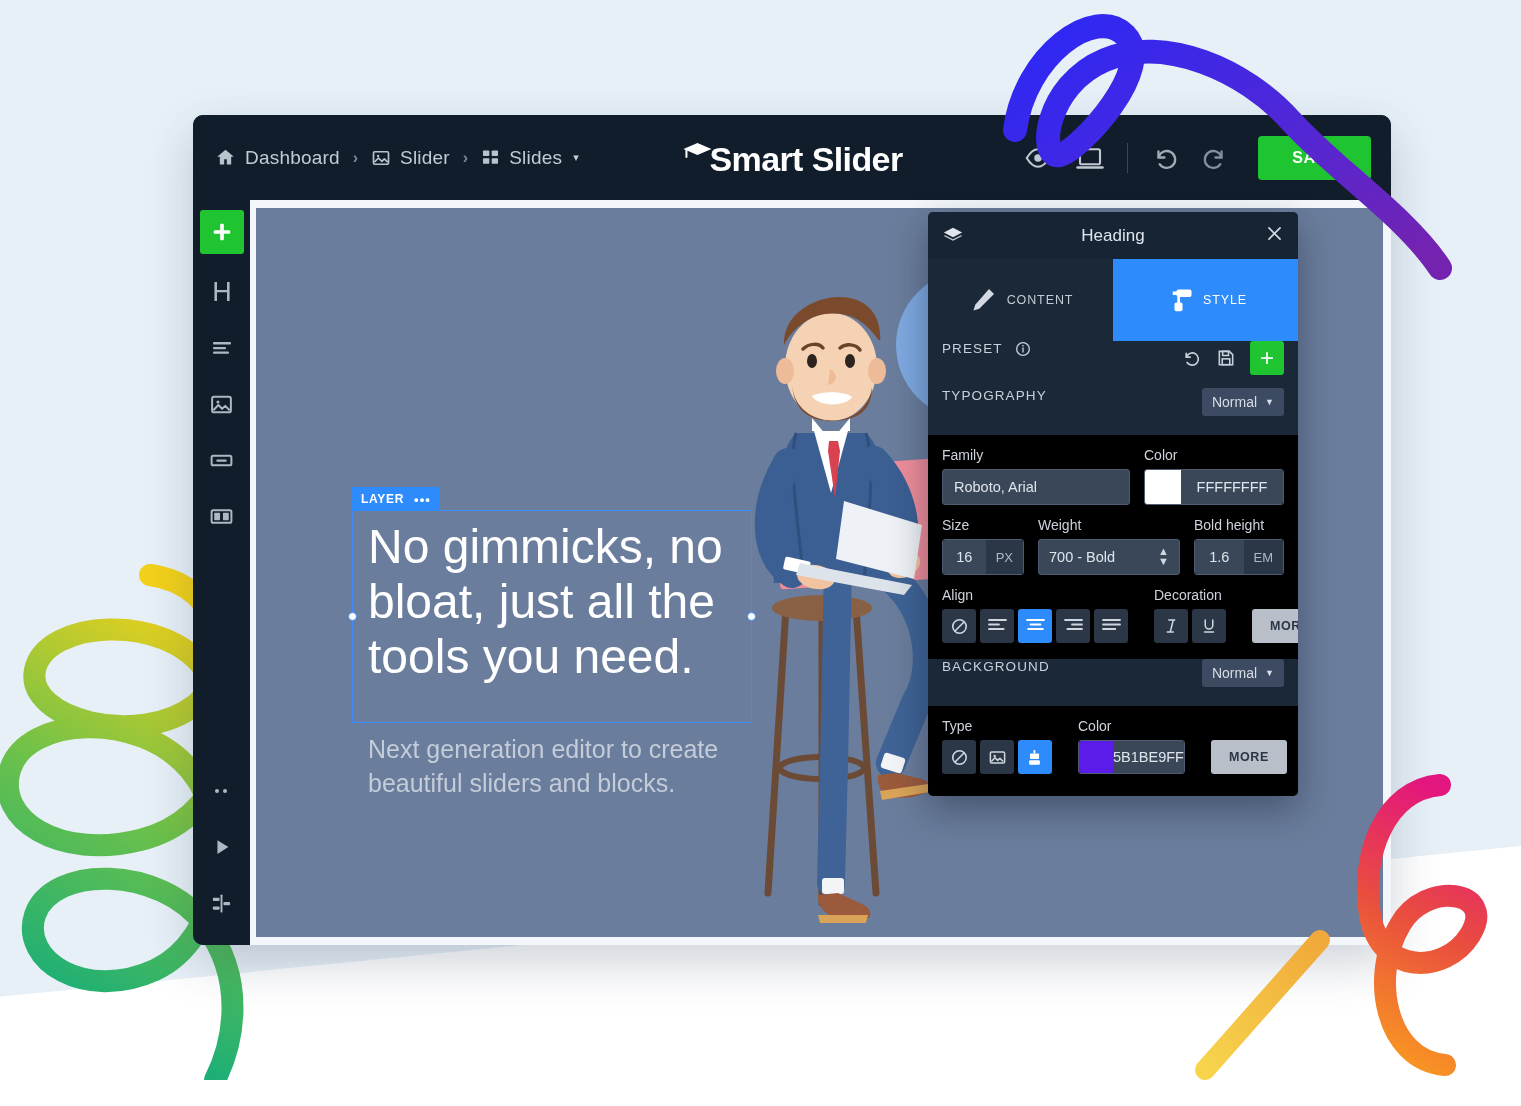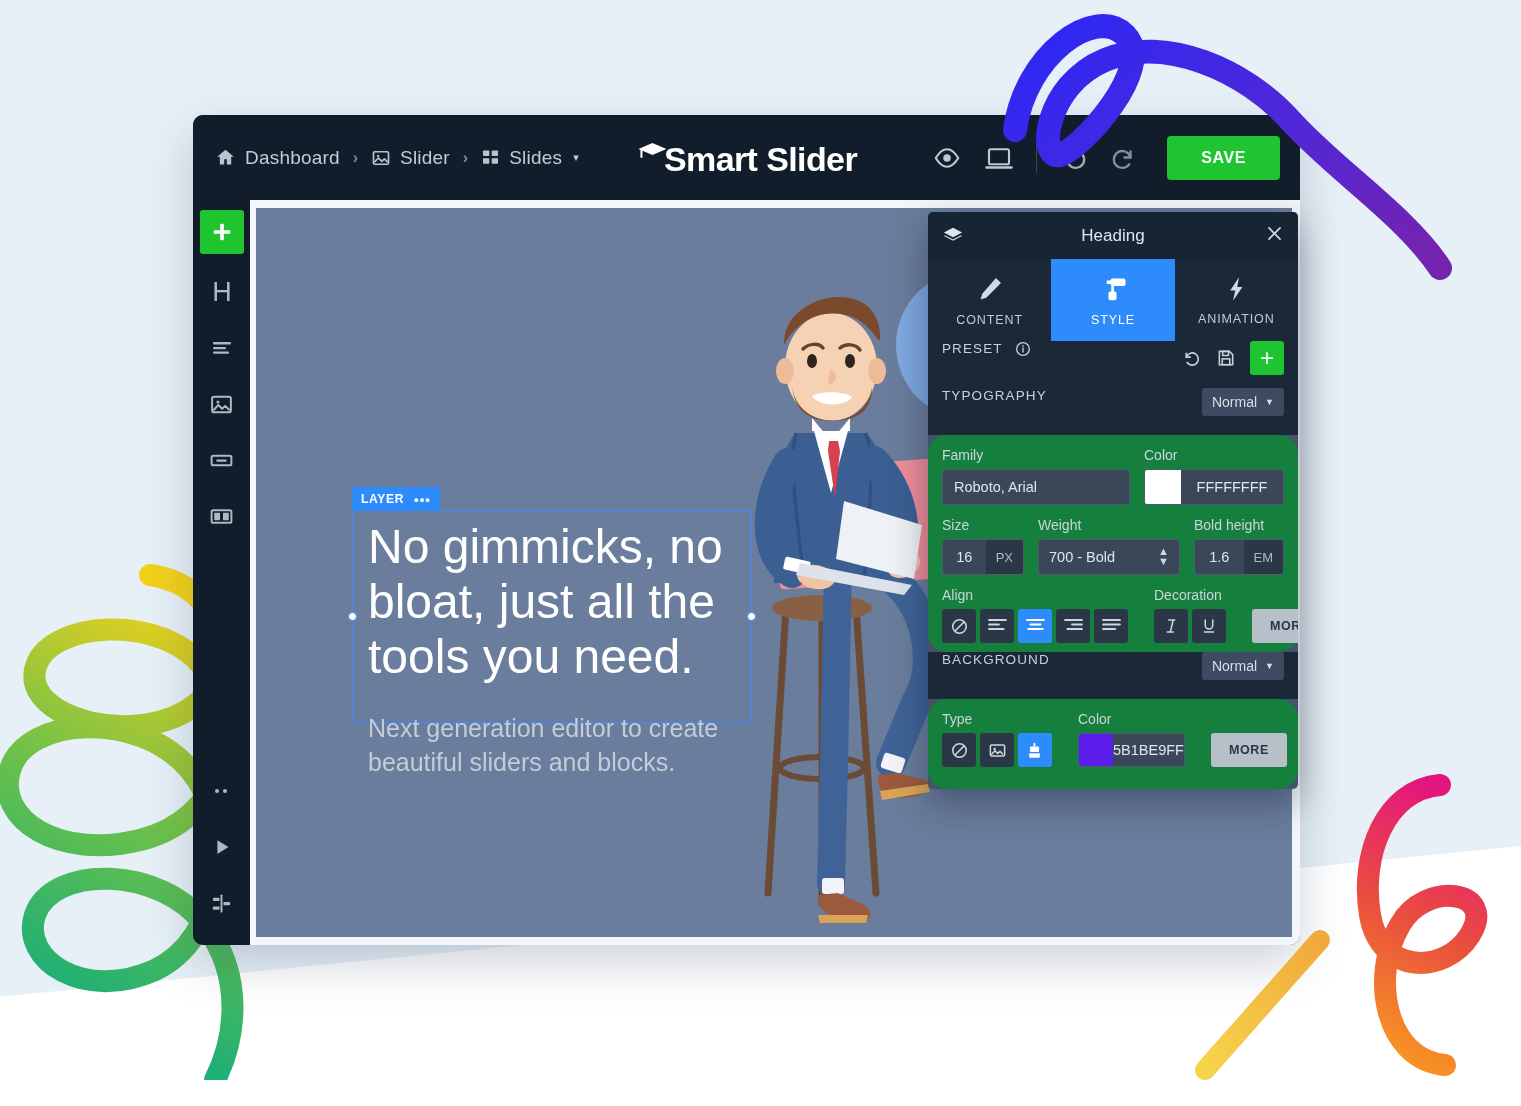--- a/index.html
+++ b/index.html
@@ -18,21 +18,21 @@
   .white-wedge {
     position: absolute; left: 0; bottom: 0; width: 1521px; height: 260px;
     background: #ffffff;
     clip-path: polygon(0 58%, 1521px 0, 1521px 100%, 0 100%);
   }
   .deco { position: absolute; pointer-events: none; }
 
   
   #window {
     position: absolute; left: 193px; top: 115px;
-    width: 1107px; height: 830px;
+    width: 1198px; height: 830px;
     border-radius: 10px;
     background: #0c4a6e;
     box-shadow: 0 18px 48px rgba(30,50,80,.22);
     z-index: 20;
   }
   #topbar {
     position: relative; height: 85px;
     display: flex; align-items: center;
     border-radius: 10px 10px 0 0;
     background: #111d2b;
@@ -126,21 +126,21 @@
   }
   .handle.l { left: -5px; } .handle.r { right: -5px; }
 
   #headline {
     position: absolute; left: 98px; top: 303px; width: 396px;
     color: #ffffff; font-size: 48px; line-height: 1.15;
     font-weight: 400; text-align: left; padding: 8px 6px 0 14px;
     font-family: "Liberation Sans", sans-serif;
   }
   #subline {
-    position: absolute; left: 112px; top: 504px; width: 400px;
+    position: absolute; left: 112px; top: 525px; width: 400px;
     color: #c4ccd8; font-size: 25px; line-height: 1.34; font-weight: 400;
   }
 
   
   #char { position: absolute; left: 470px; top: 55px; width: 340px; height: 700px; }
 
   
   #panel {
     position: absolute; left: 928px; top: 212px; width: 370px;
     background: #44536b; border-radius: 5px;
@@ -153,21 +153,21 @@
   }
   #panel-title {
     position: absolute; left: 0; right: 0; text-align: center;
     color: #dfe5ec; font-size: 17px; font-weight: 400;
   }
   .p-head-ic { position: relative; z-index: 2; cursor: pointer; }
   #panel-close { margin-left: auto; position: relative; z-index: 2; cursor: pointer; color: #cfd6de; font-size: 19px; }
 
   #tabs { display: flex; background: #1b2838; }
   .tab {
-    flex: 1; height: 82px; display: flex; flex-direction: column;
+    flex: 1; height: 82px; display: flex; 
     align-items: center; justify-content: center; gap: 9px; cursor: pointer; text-align: center;
   }
   .tab-label { color: #c3cbd5; font-size: 12.5px; letter-spacing: .9px; font-weight: 400; }
   .tab.active { background: #2e8bfb; }
   .tab.active .tab-label { color: #fff; }
 
   .sec-head {
     height: 47px; background: #1b2838; display: flex; align-items: flex-start;
     padding: 0 14px; gap: 12px;
   }
@@ -179,21 +179,21 @@
     display: flex; align-items: center; justify-content: center;
     color: #fff; font-size: 24px; font-weight: 400; cursor: pointer; line-height: 1;
   }
   .state-sel {
     background: #3c4b61; color: #d7dde5; border-radius: 3px;
     padding: 6px 10px; font-size: 14px; display: flex; align-items: center; gap: 8px;
     cursor: pointer;
   }
   .state-sel .car { font-size: 9px; }
 
-  .sec-body { background: #15803d; padding: 12px 14px 9px; border-radius: 19px; }
+  .sec-body { background: #000000; padding: 12px 14px 16px; }
   .row { display: flex; gap: 14px; margin-bottom: 12px; }
   .fld { display: flex; flex-direction: column; gap: 6px; }
   .fld-label { color: #ccd3dc; font-size: 14px; font-weight: 400; }
   .inp {
     background: #3a4759; border: 1px solid #4e5c71; border-radius: 3px;
     height: 36px; display: flex; align-items: center;
     color: #dfe5ec; font-size: 14.5px; padding: 0 11px;
   }
   .inp-grp { display: flex; height: 36px; border-radius: 3px; overflow: hidden; border: 1px solid #4e5c71; }
   .inp-grp .val { background: #3a4759; color: #dfe5ec; font-size: 14.5px;
@@ -518,28 +518,20 @@
       <div class="tab active">
         <span class="ic">
           <svg width="30" height="30" viewBox="0 0 24 24" fill="#ffffff">
             <rect x="10" y="3.5" width="12" height="6" rx="1.5"></rect>
             <rect x="7" y="5.2" width="4" height="2.8"></rect>
             <rect x="10.6" y="9.5" width="2.2" height="5"></rect>
             <rect x="8.4" y="14" width="6.4" height="7" rx="1.4"></rect>
           </svg>
         </span>
         <span class="tab-label">STYLE</span>
-      </div>
-      <div class="tab">
-        <span class="ic">
-          <svg width="28" height="28" viewBox="0 0 24 24" fill="#d2d9e2">
-            <path d="M14.5 2 7 13.2h4.3L9.5 22 17.5 10.2h-4.4z"></path>
-          </svg>
-        </span>
-        <span class="tab-label">ANIMATION</span>
       </div>
     </div>
 
     <div class="sec-head">
       <span class="sec-title">PRESET</span>
       <span class="ic">
         <svg width="16" height="16" viewBox="0 0 24 24" fill="none" stroke="#c8d0da" stroke-width="2">
           <circle cx="12" cy="12" r="9.5"></circle>
           <path d="M12 10.5v6" stroke-linecap="round"></path>
           <circle cx="12" cy="7.3" r="1.2" fill="#c8d0da" stroke="none"></circle>

